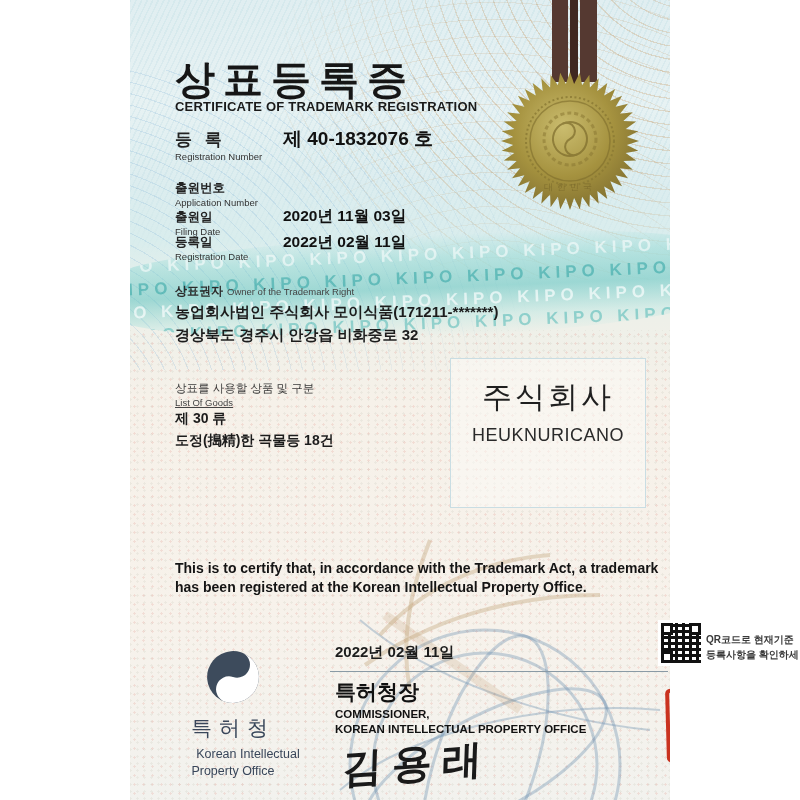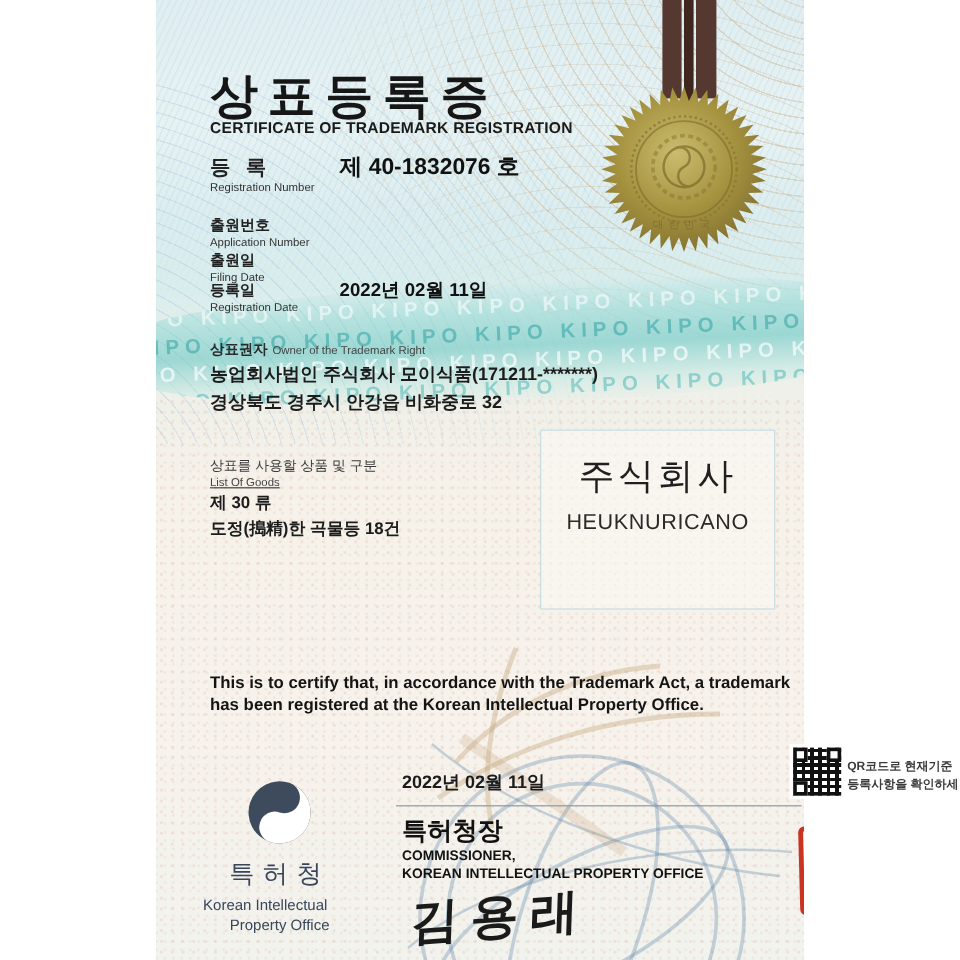--- a/index.html
+++ b/index.html
@@ -95,21 +95,21 @@
     letter-spacing:.5px; color:#2a2a2a; }
 
   .stmt-ko { left:45px; top:533px; font-size:16.5px; font-weight:bold; color:#141414; }
   .stmt-en1 { left:45px; top:560px; font-size:14px; font-weight:bold; color:#141414; }
   .stmt-en2 { left:45px; top:579px; font-size:14px; font-weight:bold; color:#141414; }
 
   
   .logo-sym { position:absolute; left:68px; top:642px; }
   .logo-ko { left:23px; top:714px; width:160px; text-align:center; font-size:21px;
     letter-spacing:7px; color:#39465a; font-weight:500; }
-  .logo-en1 { left:1px; top:747px; width:180px; text-align:center; font-size:12.5px; color:#39465a; }
+  .logo-en1 { left:28px; top:747px; width:180px; text-align:center; font-size:12.5px; color:#39465a; }
   .logo-en2 { left:13px; top:764px; width:180px; text-align:center; font-size:12.5px; color:#39465a; }
 
   
   .issue-date { left:205px; top:643px; font-size:15px; font-weight:600; }
   .issue-line { left:200px; top:671px; width:338px; height:1px; background:#8a9aa5; }
   .comm-ko { left:205px; top:678px; font-size:21px; font-weight:bold; color:#111; }
   .comm-en1 { left:205px; top:708px; font-size:11.5px; font-weight:bold; color:#111; }
   .comm-en2 { left:205px; top:723px; font-size:11.5px; font-weight:bold; color:#111; }
   .signature { left:212px; top:736px; font-size:40px; font-weight:bold; color:#1a1a1a;
     letter-spacing:10px; transform:rotate(-4deg) skewX(-6deg); }
@@ -192,20 +192,21 @@
 
     <div class="abs f-label lab0">등 록</div>
     <div class="abs f-sub sub0">Registration Number</div>
     <div class="abs f-val val0">제 40-1832076 호</div>
 
     <div class="abs f-label lab1">출원번호</div>
     <div class="abs f-sub sub1">Application Number</div>
 
     <div class="abs f-label lab2">출원일</div>
     <div class="abs f-sub sub2">Filing Date</div>
+    <div class="abs f-val val2">2020년 11월 03일</div>
 
     <div class="abs f-label lab3">등록일</div>
     <div class="abs f-sub sub3">Registration Date</div>
     <div class="abs f-val val3">2022년 02월 11일</div>
 
     <div class="abs owner-label">
       <b>상표권자</b><span class="en">Owner of the Trademark Right</span>
     </div>
     <div class="abs owner-name">농업회사법인 주식회사 모이식품(171211-*******)</div>
     <div class="abs owner-addr">경상북도 경주시 안강읍 비화중로 32</div>

